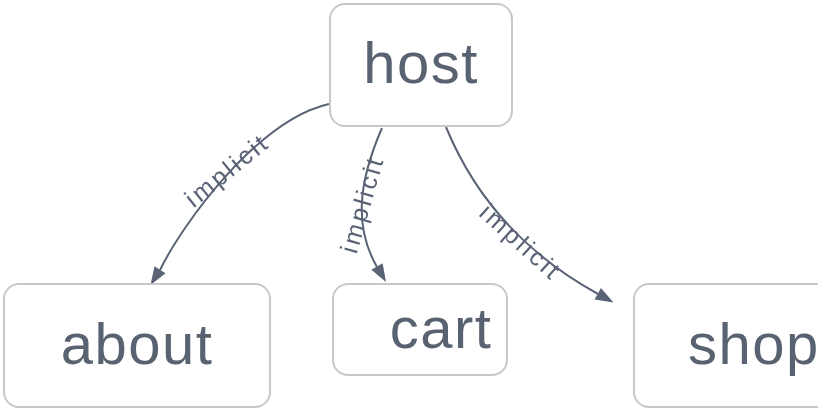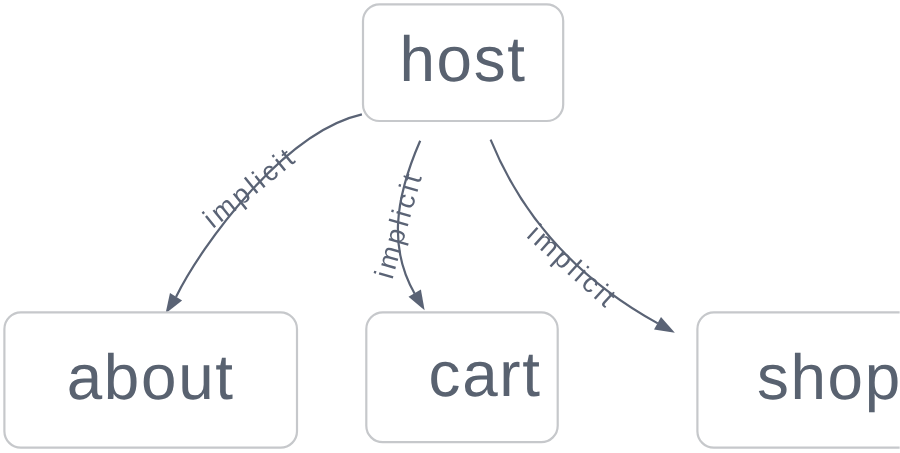--- a/index.html
+++ b/index.html
@@ -49,23 +49,23 @@
     justify-content: center;
     cursor: pointer;
   }
   .node-label {
     color: #596270;
     font-size: 58px;
     letter-spacing: 1.5px;
     line-height: 1;
     padding-bottom: 4px;
   }
-  .node-host  { left: 329px; top: 3px;   width: 184px; height: 108px; text-align: center; }
+  .node-host  { left: 329px; top: 3px;   width: 184px; height: 124px; text-align: center; }
   .node-about { left: 3px;   top: 283px; width: 268px; height: 125px; }
-  .node-cart  { left: 332px; top: 283px; width: 176px; height: 120px; padding-left: 42px; }
+  .node-cart  { left: 332px; top: 283px; width: 176px; height: 93px; padding-left: 42px; }
   .node-shop  { left: 633px; top: 283px; width: 242px; height: 125px; }
 </style>
 </head>
 <body>
 
 <div class="canvas">
 
   <svg class="edges-layer" viewBox="0 0 818 412" xmlns="http://www.w3.org/2000/svg">
 
     <path class="edge-path" d="M 329,104 C 258,120 183,223 160,270"></path>

